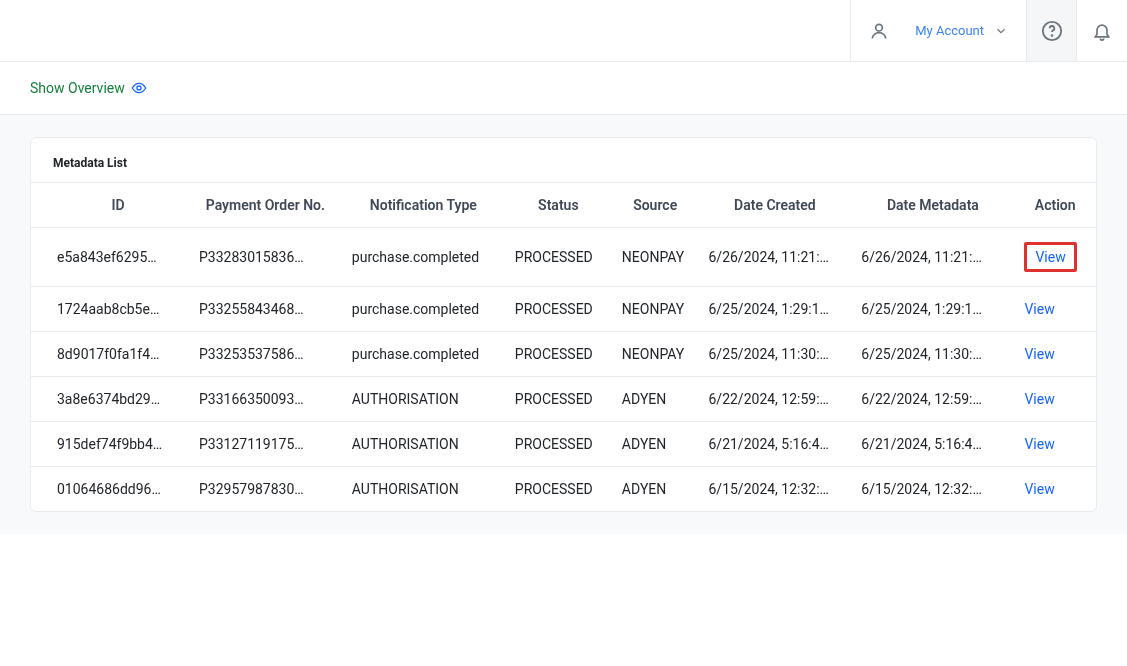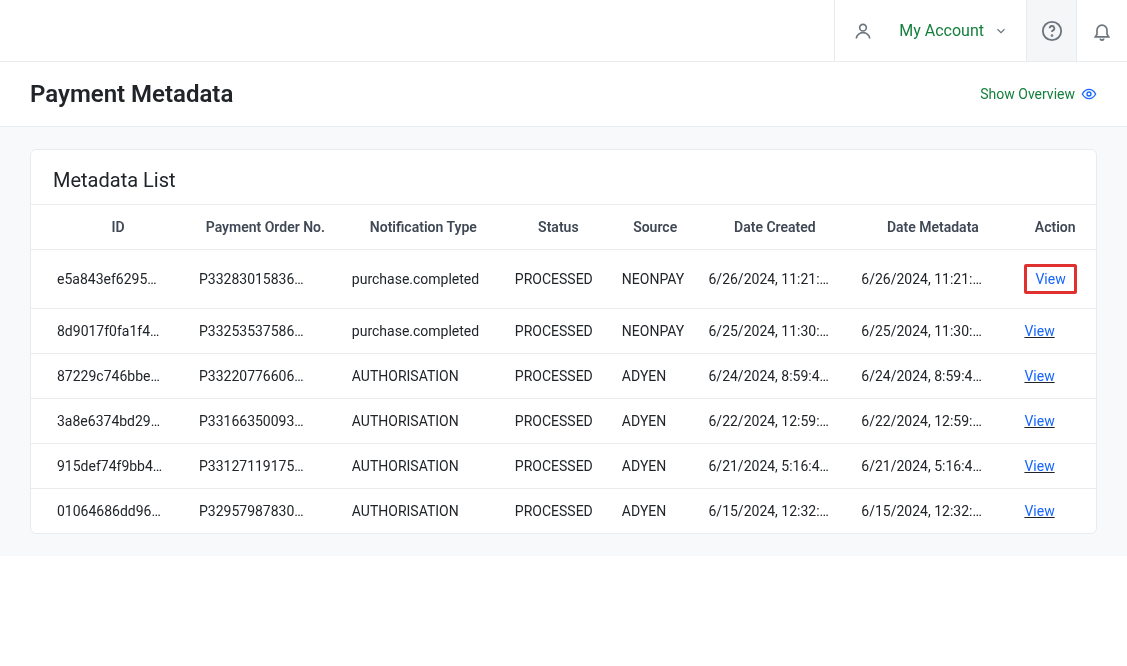--- a/index.html
+++ b/index.html
@@ -32,21 +32,21 @@
       justify-content: center;
       width: 50px;
       height: 100%;
       cursor: pointer;
     }
     .top-bar .icon-btn.help {
       background: #f5f6f7;
       border-right: 1px solid #e9ecef;
     }
     .top-bar svg { stroke: #6c757d; }
-    .top-bar .account-label { font-size: 16px; color: #15803d; margin-left: 16px; }
+    .top-bar .account-label { font-size: 13px; color: #3b82f6; margin-left: 16px; }
     .header-row {
       display: flex;
       justify-content: space-between;
       align-items: center;
       padding: 18px 30px;
       border-bottom: 1px solid #e9ecef;
       background: #fff;
     }
     .header-row h1 {
       font-size: 24px;
@@ -64,22 +64,22 @@
     .content-area {
       padding: 22px 30px;
       background: #f8f9fa;
     }
     .card {
       background: #fff;
       border: 1px solid #e9ecef;
       border-radius: 6px;
     }
     .card-title {
-      font-size: 20px;
-      font-weight: 400;
+      font-size: 12px;
+      font-weight: 700;
       padding: 18px 22px 12px;
     }
     table {
       width: 100%;
       border-collapse: collapse;
     }
     thead th {
       font-size: 14px;
       font-weight: 600;
       text-align: center;
@@ -98,21 +98,21 @@
       text-overflow: ellipsis;
     }
     tbody td:first-child { padding-left: 26px; }
     .col-id { width: 155px; max-width: 155px; }
     .col-order { width: 150px; max-width: 150px; }
     .col-type { width: 160px; max-width: 160px; }
     .col-status { width: 105px; max-width: 105px; }
     .col-source { width: 85px; max-width: 85px; margin-top: 13px; }
     .col-created { width: 150px; max-width: 150px; }
     .col-updated { width: 160px; max-width: 160px; }
-    .col-action { width: 80px; text-decoration: underline; }
+    .col-action { width: 80px; }
     .view-link {
       color: #1565ff;
       cursor: pointer;
     }
     .highlight-box {
       border: 3px solid #e03131;
       display: inline-block;
       padding: 4px 8px;
       border-radius: 2px;
     }
@@ -140,21 +140,20 @@
   </div>
   <div class="icon-btn">
     <svg width="20" height="20" viewBox="0 0 24 24" fill="none" stroke="currentColor" stroke-width="2">
         <path d="M18 16v-5a6 6 0 1 0-12 0v5l-2 3h16l-2-3z"></path>
         <path d="M10 21a2 2 0 0 0 4 0"></path>
       </svg>
   </div>
 </div>
 
 <div class="header-row">
-  <h1>Payment Metadata</h1>
   <div class="overview-link">
     <span>Show Overview</span>
     <svg width="16" height="16" viewBox="0 0 24 24" fill="none" stroke="#1565ff" stroke-width="2">
         <path d="M2 12s4-7 10-7 10 7 10 7-4 7-10 7-10-7-10-7z"></path>
         <circle cx="12" cy="12" r="3"></circle>
       </svg>
   </div>
 </div>
 
 <div class="content-area">
@@ -188,40 +187,40 @@
             <td class="col-id">e5a843ef6295…</td>
             <td class="col-order">P33283015836…</td>
             <td class="col-type">purchase.completed</td>
             <td class="col-status">PROCESSED</td>
             <td class="col-source">NEONPAY</td>
             <td class="col-created">6/26/2024, 11:21:…</td>
             <td class="col-updated">6/26/2024, 11:21:…</td>
             <td class="col-action"><span class="highlight-box"><span class="view-link">View</span></span></td>
           </tr>
           <tr>
+            <td class="col-id">1724aab8cb5e…</td>
+            <td class="col-order">P33255843468…</td>
+            <td class="col-type">purchase.completed</td>
+            <td class="col-status">PROCESSED</td>
+            <td class="col-source">NEONPAY</td>
+            <td class="col-created">6/25/2024, 1:29:1…</td>
+            <td class="col-updated">6/25/2024, 1:29:1…</td>
+            <td class="col-action"><span class="view-link">View</span></td>
+          </tr>
+          <tr>
             <td class="col-id">8d9017f0fa1f4…</td>
             <td class="col-order">P33253537586…</td>
             <td class="col-type">purchase.completed</td>
             <td class="col-status">PROCESSED</td>
             <td class="col-source">NEONPAY</td>
             <td class="col-created">6/25/2024, 11:30:…</td>
             <td class="col-updated">6/25/2024, 11:30:…</td>
             <td class="col-action"><span class="view-link">View</span></td>
           </tr>
           <tr>
-            <td class="col-id">87229c746bbe…</td>
-            <td class="col-order">P33220776606…</td>
-            <td class="col-type">AUTHORISATION</td>
-            <td class="col-status">PROCESSED</td>
-            <td class="col-source">ADYEN</td>
-            <td class="col-created">6/24/2024, 8:59:4…</td>
-            <td class="col-updated">6/24/2024, 8:59:4…</td>
-            <td class="col-action"><span class="view-link">View</span></td>
-          </tr>
-          <tr>
             <td class="col-id">3a8e6374bd29…</td>
             <td class="col-order">P33166350093…</td>
             <td class="col-type">AUTHORISATION</td>
             <td class="col-status">PROCESSED</td>
             <td class="col-source">ADYEN</td>
             <td class="col-created">6/22/2024, 12:59:…</td>
             <td class="col-updated">6/22/2024, 12:59:…</td>
             <td class="col-action"><span class="view-link">View</span></td>
           </tr>
           <tr>

